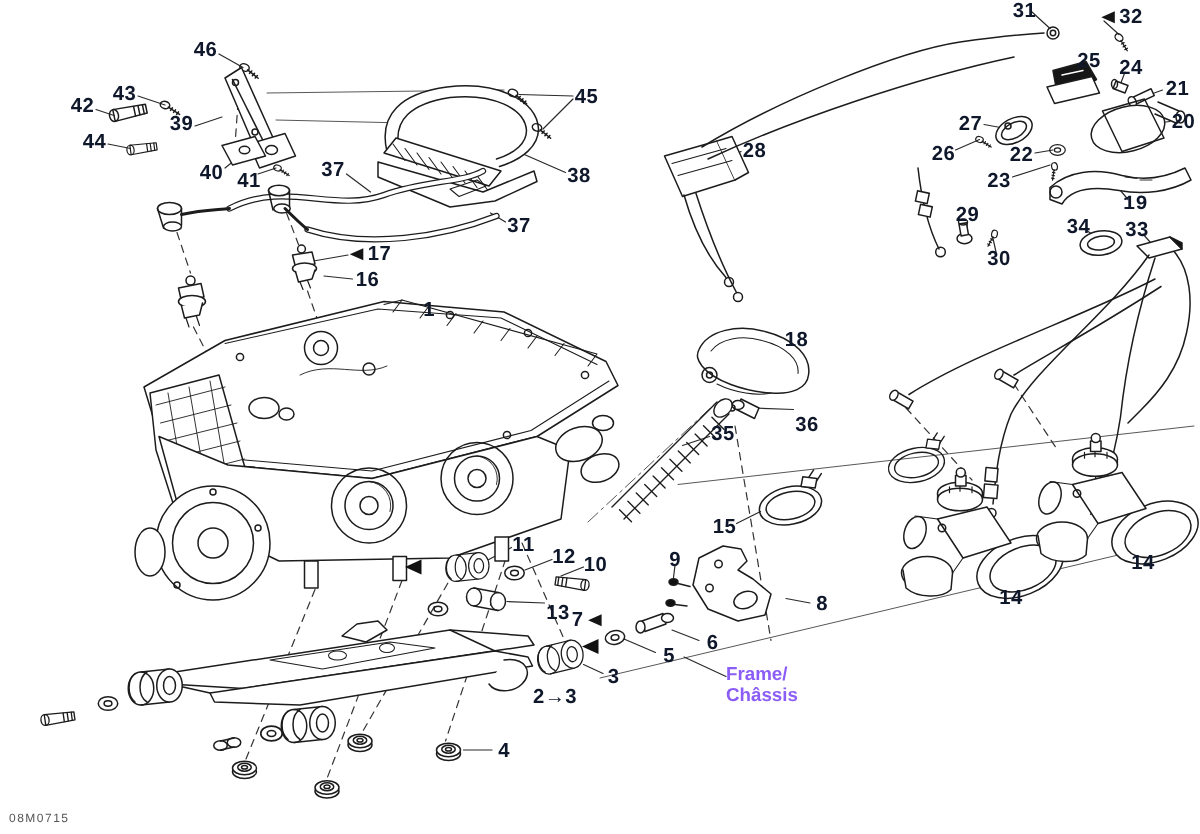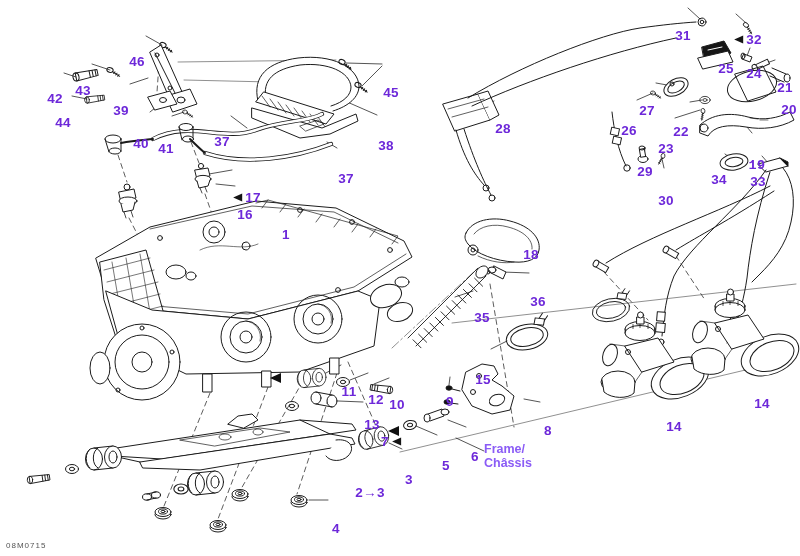--- a/index.html
+++ b/index.html
@@ -1,20 +1,20 @@
 <!DOCTYPE html>
 <html><head>
 <meta charset="utf-8">
 <style>
   html,body{margin:0;padding:0;background:#fff;}
   .stage{position:relative;width:800px;height:556px;background:#fff;overflow:hidden;
          font-family:"Liberation Sans",sans-serif;}
   .stage svg{position:absolute;left:0;top:0;}
   .callout{position:absolute;transform:translate(-50%,-50%);display:flex;align-items:center;
-           gap:3px;font-weight:700;font-size:13.5px;color:#6d28d9;letter-spacing:.3px;white-space:nowrap;margin-top:28px;}
+           gap:3px;font-weight:700;font-size:13.5px;color:#0f172a;letter-spacing:.3px;white-space:nowrap;}
   .lube{display:inline-block;width:0;height:0;border-top:4.5px solid transparent;
         border-bottom:4.5px solid transparent;border-right:9px solid #151515;}
   .frame-label{position:absolute;left:484px;top:443px;font-weight:700;font-size:12.5px;
                line-height:1.08;color:#8b5cf6;}
   .doc-code{position:absolute;left:6px;top:541px;font-size:8px;color:#555;letter-spacing:1px;}
 </style>
 </head>
 <body>
 
 <div class="stage">
@@ -526,21 +526,21 @@
       </div>
       <div class="callout" style="left: 719px; top: 151px;">
         <span>34</span>
       </div>
       <div class="callout" style="left: 758px; top: 153px;">
         <span>33</span>
       </div>
       <div class="callout" style="left: 531px; top: 226px;">
         <span>18</span>
       </div>
-      <div class="callout" style="left: 538px; top: 273px;">
+      <div class="callout" style="left: 538px; top: 283px;">
         <span>36</span>
       </div>
       <div class="callout" style="left: 482px; top: 289px; justify-content: flex-end;">
         <span>35</span>
       </div>
       <div class="callout" style="left: 483px; top: 351px;">
         <span>15</span>
       </div>
       <div class="callout" style="left: 674px; top: 398px;">
         <span>14</span>
@@ -550,21 +550,21 @@
       </div>
       <div class="callout" style="left: 349px; top: 363px;">
         <span>11</span>
       </div>
       <div class="callout" style="left: 376px; top: 371px;">
         <span>12</span>
       </div>
       <div class="callout" style="left: 397px; top: 376px;">
         <span>10</span>
       </div>
-      <div class="callout" style="left: 372px; top: 396px;">
+      <div class="callout" style="left: 372px; top: 408px;">
         <span>13</span>
       </div>
       <div class="callout" style="left: 391px; top: 413px;">
         <span>7</span>
         <span class="lube"></span>
       </div>
       <div class="callout" style="left: 450px; top: 373px;">
         <span>9</span>
       </div>
       <div class="callout" style="left: 548px; top: 402px;">

